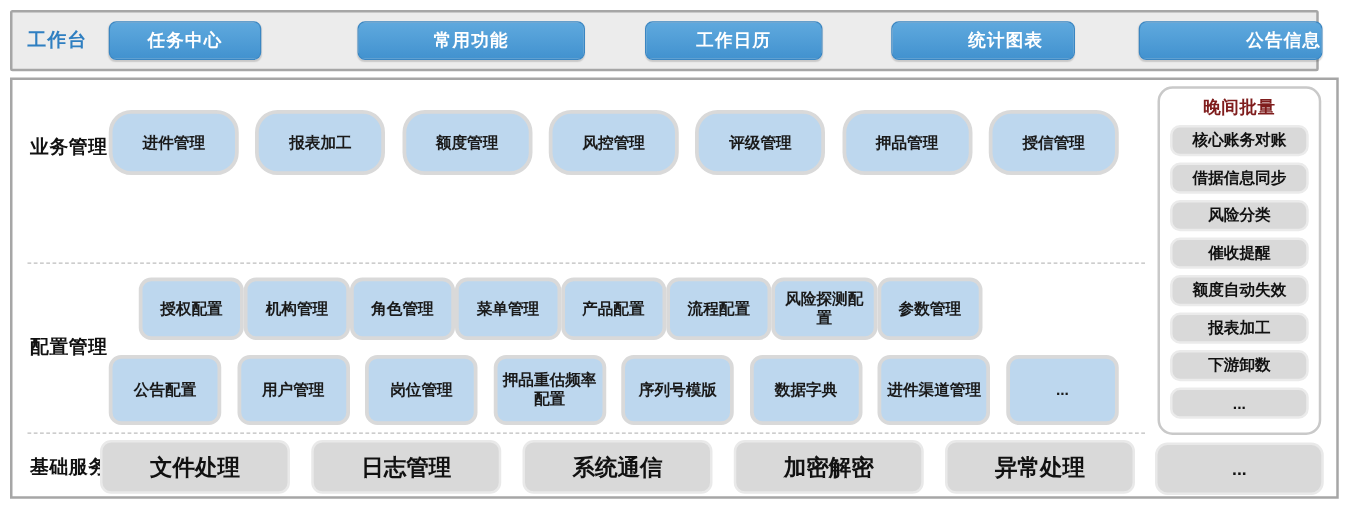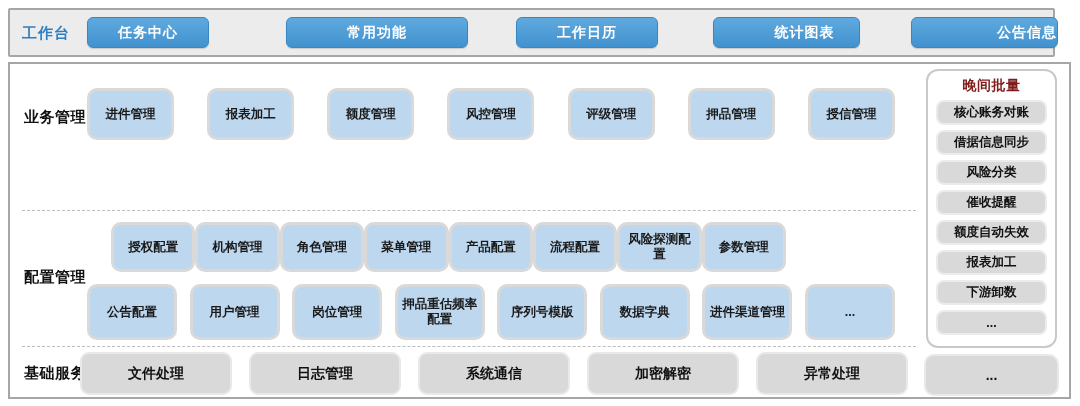--- a/index.html
+++ b/index.html
@@ -55,29 +55,29 @@
   .row-cfg2  { left: 77px; top: 220px; width: 808px; height: 56px; }
   .row-base  { left: 70px; top: 288px; width: 828px; height: 43px; }
 
   .tile {
     display: flex; align-items: center; justify-content: center;
     background: #bdd7ee; border: 3px solid #d9d9d9; border-radius: 10px;
     color: #1a1a1a; font-size: 12.5px; font-weight: bold;
     text-align: center; line-height: 1.2; cursor: pointer; padding: 2px 4px;
     font-family: "Liberation Sans", "DejaVu Sans", sans-serif;
   }
-  .row-biz1 .tile { width: 87px; }
+  .row-biz1 .tile { width: 104px; border-radius: 18px; }
   .row-biz2 .tile { width: 188px; }
   .row-cfg1 .tile { width: 90px; }
   .row-cfg2 .tile { width: 90px; }
 
   .tile-gray {
     display: flex; align-items: center; justify-content: center;
     background: #d9d9d9; border: 2px solid #e9e9e9; border-radius: 9px;
-    color: #111111; font-size: 14px; font-weight: bold;
+    color: #111111; font-size: 18px; font-weight: bold;
     text-align: center; cursor: pointer;
     font-family: "Liberation Sans", "DejaVu Sans", sans-serif;
   }
   .row-base .tile-gray { width: 152px; }
 
   .dashed {
     position: absolute; left: 12px; width: 894px; height: 0;
     border-top: 1px dashed #bdbdbd;
   }
   .dash1 { top: 146px; }

